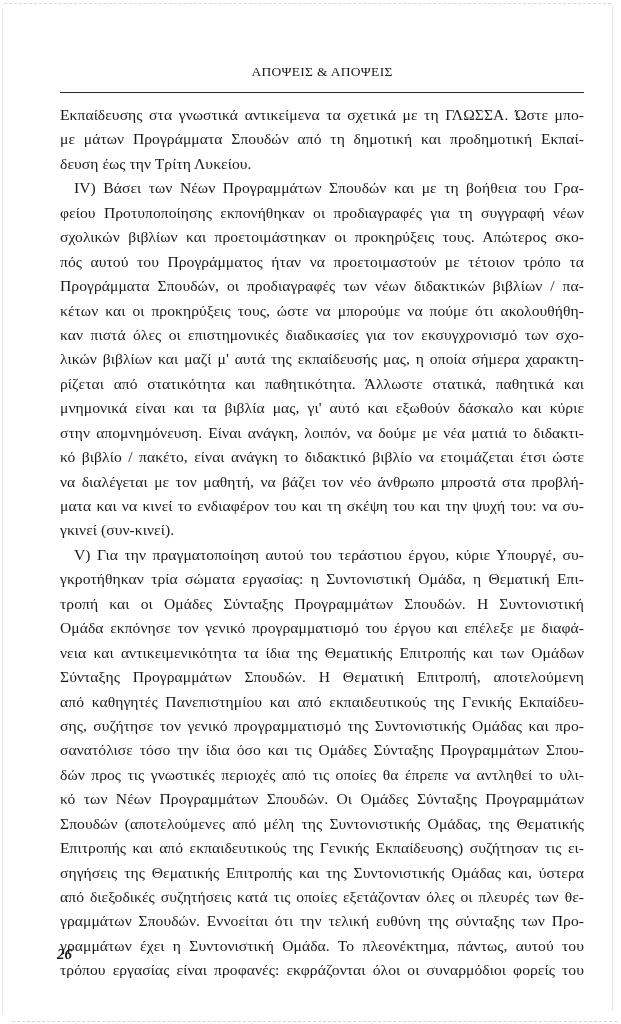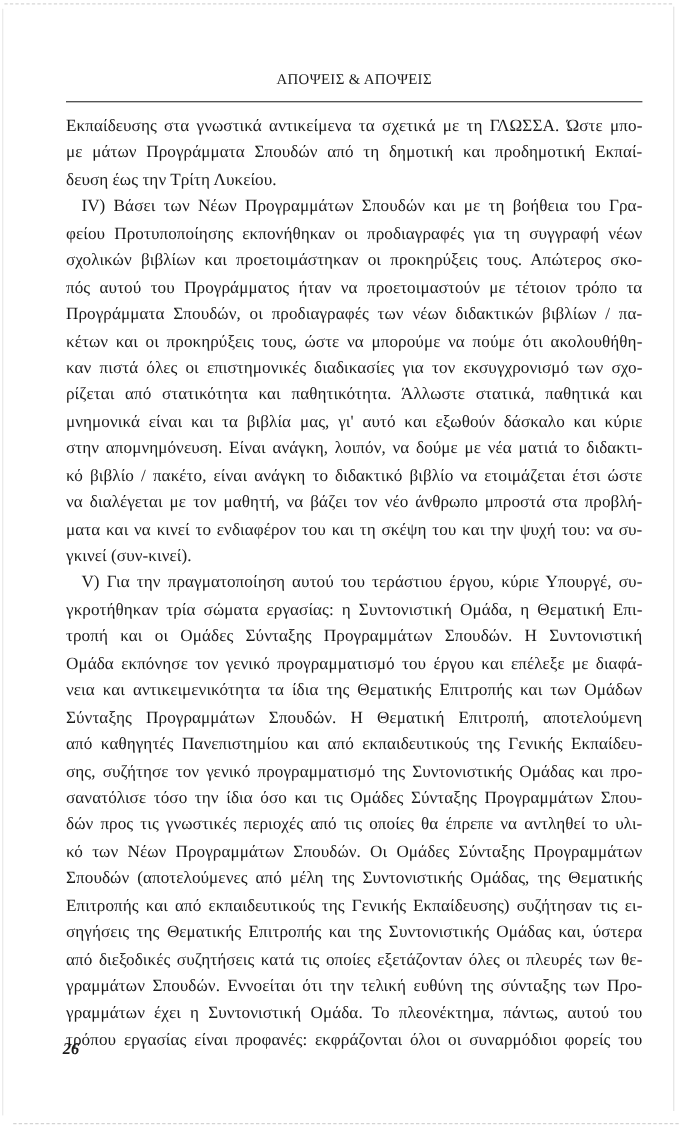--- a/index.html
+++ b/index.html
@@ -116,20 +116,21 @@
         <span class="line last">δευση έως την Τρίτη Λυκείου.</span>
       </div>
       <div>
         <span class="line indent">IV) Βάσει των Νέων Προγραμμάτων Σπουδών και με τη βοήθεια του Γρα-</span>
         <span class="line">φείου Προτυποποίησης εκπονήθηκαν οι προδιαγραφές για τη συγγραφή νέων</span>
         <span class="line">σχολικών βιβλίων και προετοιμάστηκαν οι προκηρύξεις τους. Απώτερος σκο-</span>
         <span class="line">πός αυτού του  Προγράμματος ήταν να προετοιμαστούν με τέτοιον τρόπο τα</span>
         <span class="line">Προγράμματα Σπουδών, οι προδιαγραφές των νέων διδακτικών βιβλίων / πα-</span>
         <span class="line">κέτων και οι προκηρύξεις τους, ώστε να μπορούμε να πούμε ότι ακολουθήθη-</span>
         <span class="line">καν πιστά όλες οι επιστημονικές διαδικασίες για τον εκσυγχρονισμό των σχο-</span>
+        <span class="line">λικών βιβλίων και μαζί μ' αυτά της εκπαίδευσής μας, η οποία σήμερα χαρακτη-</span>
         <span class="line">ρίζεται από στατικότητα και παθητικότητα. Άλλωστε στατικά, παθητικά και</span>
         <span class="line">μνημονικά είναι και τα βιβλία μας, γι' αυτό και εξωθούν δάσκαλο και κύριε</span>
         <span class="line">στην απομνημόνευση. Είναι ανάγκη, λοιπόν, να δούμε με νέα ματιά το διδακτι-</span>
         <span class="line">κό βιβλίο / πακέτο, είναι ανάγκη το διδακτικό βιβλίο να ετοιμάζεται έτσι ώστε</span>
         <span class="line">να διαλέγεται με τον μαθητή, να βάζει τον νέο άνθρωπο μπροστά στα προβλή-</span>
         <span class="line">ματα και να κινεί το ενδιαφέρον του και τη σκέψη του και την ψυχή του: να συ-</span>
         <span class="line last">γκινεί (συν-κινεί).</span>
       </div>
       <div>
         <span class="line indent">V) Για την πραγματοποίηση αυτού του τεράστιου έργου, κύριε Υπουργέ, συ-</span>

